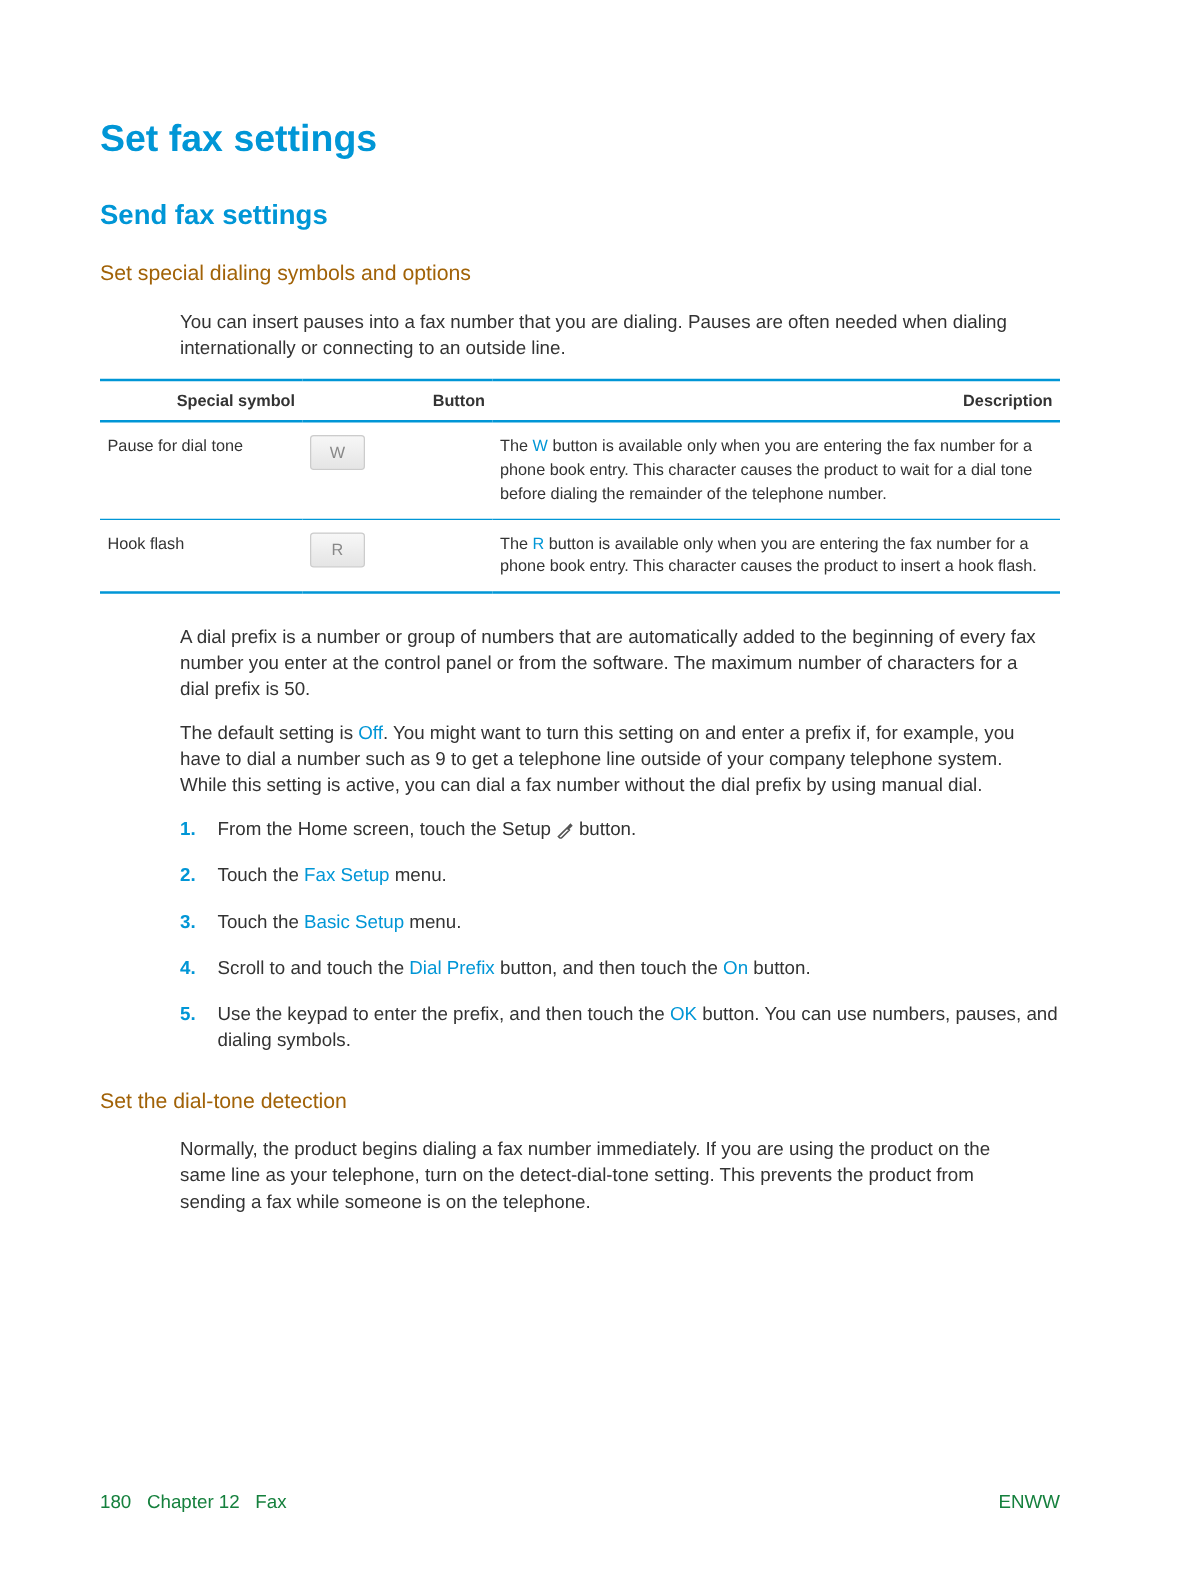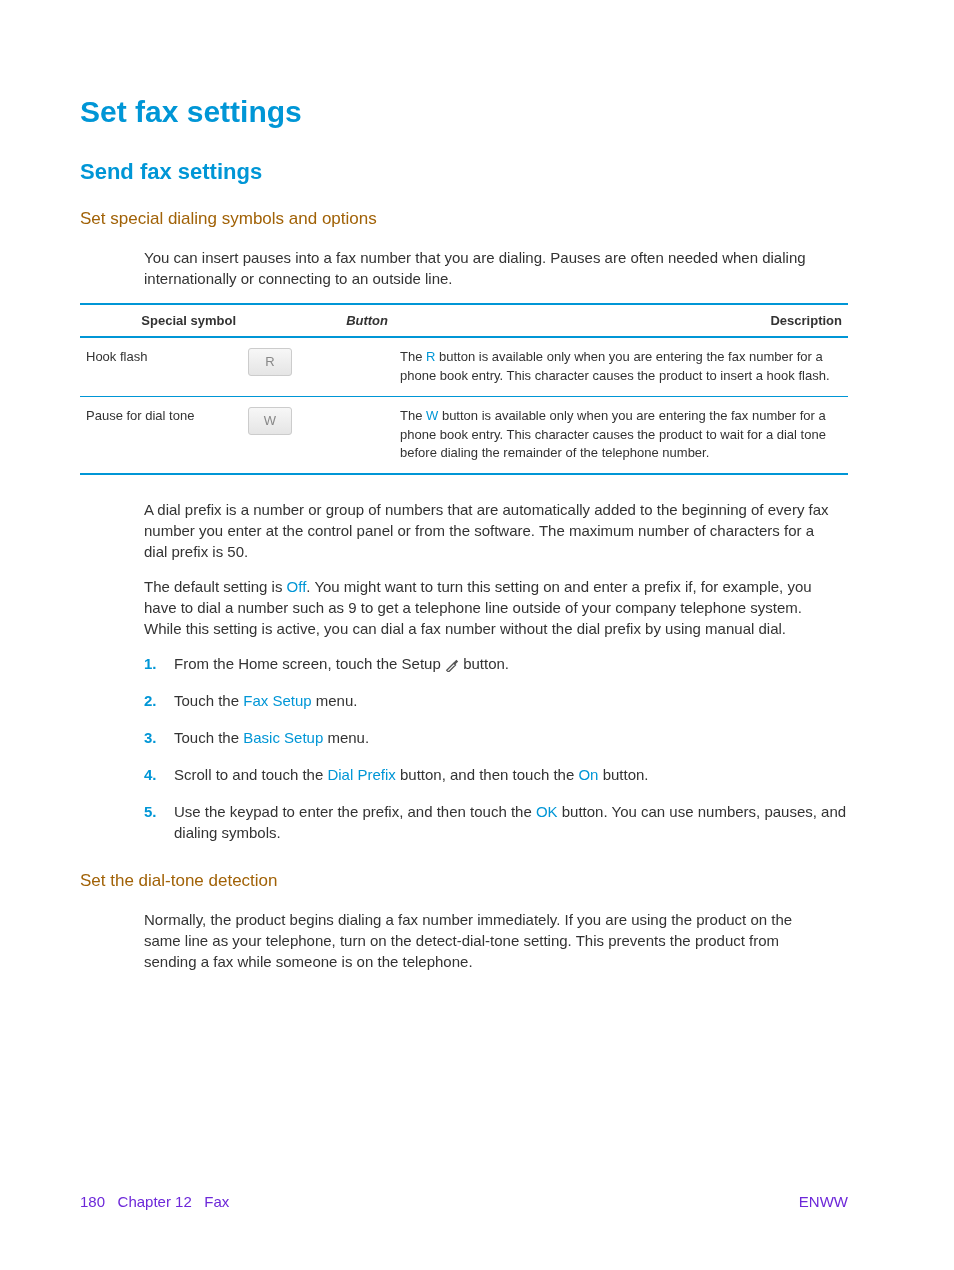--- a/index.html
+++ b/index.html
@@ -67,21 +67,21 @@
   table td {
     padding: 10px 6px;
     border-bottom: 1px solid #0096d6;
     vertical-align: top;
     line-height: 1.45;
   }
   table tr:last-child td {
     border-bottom: 2px solid #0096d6;
   }
   .col-symbol { width: 150px; }
-  .col-button { width: 140px; font-style: italic; }
+  .col-button { width: 140px; }
   .btn-icon {
     display: inline-block;
     width: 42px;
     height: 26px;
     background: linear-gradient(#f7f7f7,#e5e5e5);
     border: 1px solid #ccc;
     border-radius: 3px;
     text-align: center;
     line-height: 26px;
     color: #888;
@@ -110,21 +110,21 @@
     vertical-align:middle;
   }
   .footer {
     position: absolute;
     bottom: 60px;
     left: 80px;
     right: 80px;
     display: flex;
     justify-content: space-between;
     font-size: 15px;
-    color: #6d28d9;
+    color: #15803d;
   }
 </style>
 </head>
 <body>
 
 <div class="page">
 
   <h1>Set fax settings</h1>
 
   <h2>Send fax settings</h2>
@@ -138,28 +138,28 @@
   <table>
     <thead>
       <tr>
         <th class="col-symbol">Special symbol</th>
         <th class="col-button">Button</th>
         <th>Description</th>
       </tr>
     </thead>
     <tbody>
       <tr>
+        <td>Pause for dial tone</td>
+        <td><span class="btn-icon">W</span></td>
+        <td><span>The </span><span class="link">W</span><span> button is available only when you are entering the fax number for a phone book entry. This character causes the product to wait for a dial tone before dialing the remainder of the telephone number.</span></td>
+      </tr>
+      <tr>
         <td>Hook flash</td>
         <td><span class="btn-icon">R</span></td>
         <td><span>The </span><span class="link">R</span><span> button is available only when you are entering the fax number for a phone book entry. This character causes the product to insert a hook flash.</span></td>
-      </tr>
-      <tr>
-        <td>Pause for dial tone</td>
-        <td><span class="btn-icon">W</span></td>
-        <td><span>The </span><span class="link">W</span><span> button is available only when you are entering the fax number for a phone book entry. This character causes the product to wait for a dial tone before dialing the remainder of the telephone number.</span></td>
       </tr>
     </tbody>
   </table>
 
 
   <div class="indent">
     <p>A dial prefix is a number or group of numbers that are automatically added to the beginning of every fax number you enter at the control panel or from the software. The maximum number of characters for a dial prefix is 50.</p>
     <p><span>The default setting is </span><span class="link">Off</span><span>. You might want to turn this setting on and enter a prefix if, for example, you have to dial a number such as 9 to get a telephone line outside of your company telephone system. While this setting is active, you can dial a fax number without the dial prefix by using manual dial.</span></p>
 
     <ol class="steps">

